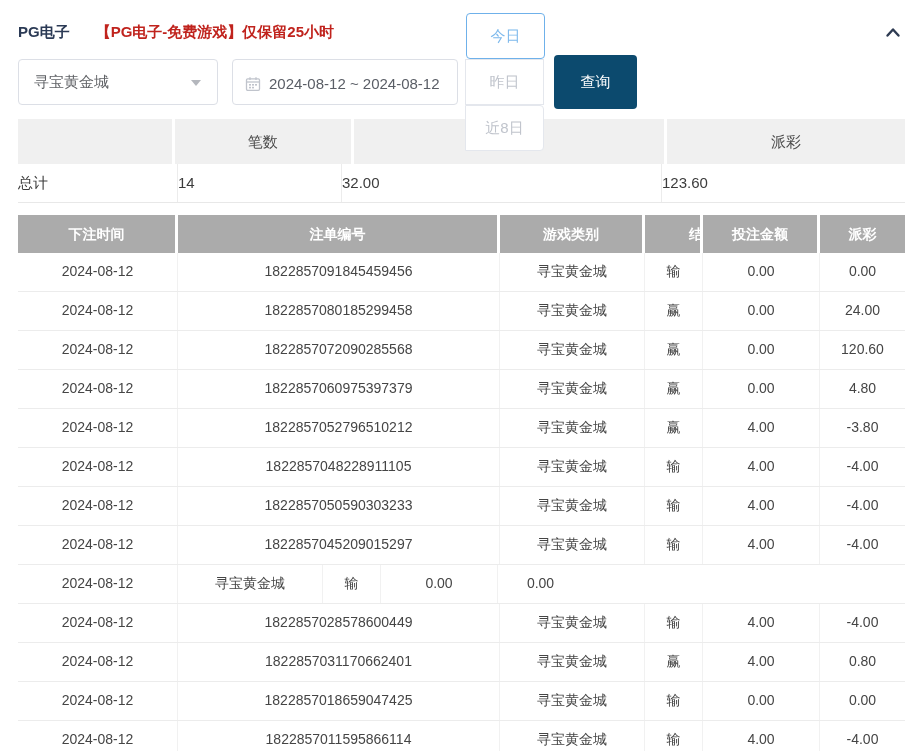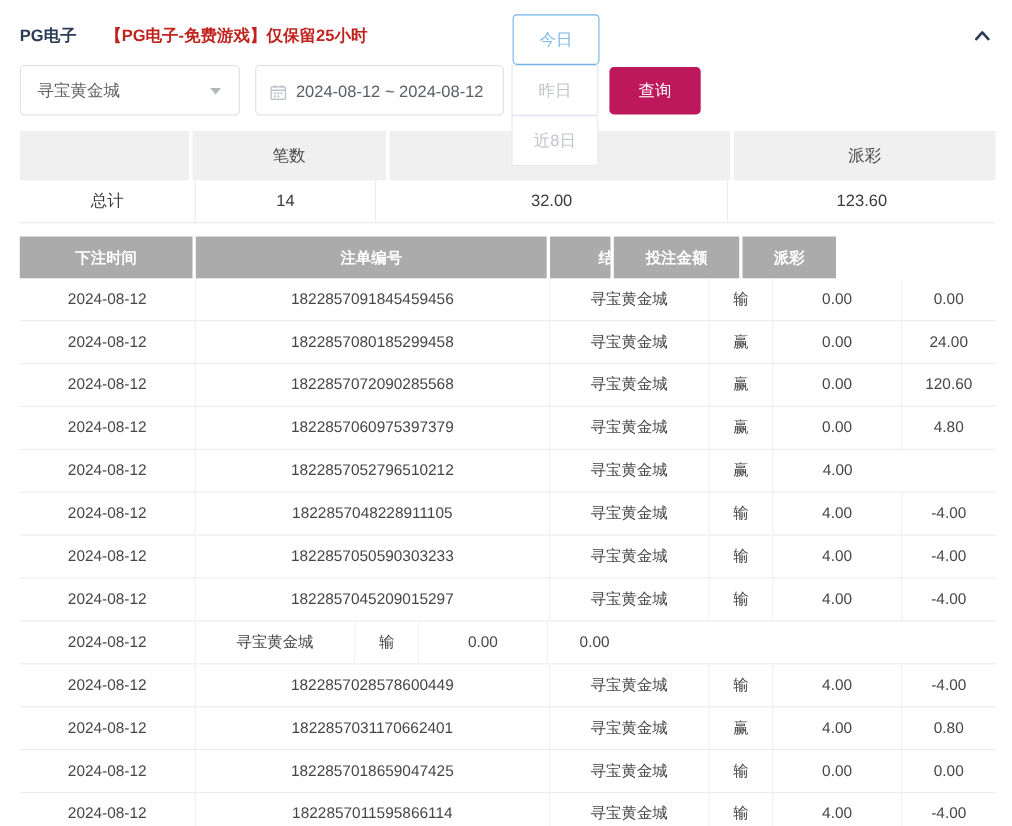--- a/index.html
+++ b/index.html
@@ -17,29 +17,29 @@
   .filter-row { margin-top:13px; display:flex; align-items:center; height:46px; }
   .select-box { width:200px; height:46px; border:1px solid #dcdfe6; border-radius:4px; display:flex; align-items:center; padding:0 15px; font-size:15px; color:#606266; background:#fff; position:relative; cursor:pointer; }
   .select-caret { position:absolute; right:16px; top:20px; width:0; height:0; border-left:5px solid transparent; border-right:5px solid transparent; border-top:6px solid #b4b7bd; }
   .date-box { margin-left:14px; width:226px; height:46px; border:1px solid #dcdfe6; border-radius:4px; display:flex; align-items:flex-end; padding:12px 12px; font-size:15px; color:#5a5e66; background:#fff; cursor:pointer; }
   .date-box svg { margin-right:8px; flex:none; }
   .seg-group { margin-left:8px; display:flex;flex-direction:column; }
   .seg-btn { height:46px; width:79px; background:#fff; border:1px solid #e4e7ed; font-size:15px; color:#c0c4cc; cursor:pointer; margin-left:-1px; position:relative; font-family:inherit; }
   .seg-btn:first-child { margin-left:0; border-radius:4px 0 0 4px; }
   .seg-btn:last-child { border-radius:0 4px 4px 0; }
   .seg-btn.active { border:1px solid #6fb1ea; color:#7db9ec; z-index:2; border-radius:4px; }
-  .search-btn { margin-left:9px; width:83px; height:43px; border:none; border-radius:4px; background:#be185d; color:#fff; font-size:15px; cursor:pointer; font-family:inherit; }
+  .search-btn { margin-left:9px; width:83px; height:54px; border:none; border-radius:4px; background:#0c4a6e; color:#fff; font-size:15px; cursor:pointer; font-family:inherit; }
 
   
   .summary { margin-top:14px; width:887px; }
   .summary-head { display:flex; gap:3px; }
   .summary-head .cell { background:#f0f0f0; height:45px; line-height:45px; text-align:center; font-size:15px; color:#4a4a4a; }
   .s-h0 { width:157px; } .s-h1 { width:180px; } .s-h2 { width:317px; } .s-h3 { width:243px; }
   .summary-body { display:flex; border-bottom:1px solid #e8e8e8; }
-  .summary-body .cell { height:38px; line-height:37px; text-align:center; font-size:15px; color:#3c3c3c; border-right:1px solid #ececec; }
+  .summary-body .cell { height:38px; line-height:37px; font-size:15px; color:#3c3c3c; border-right:1px solid #ececec; }
   .summary-body .cell:last-child { border-right:none; }
   .s-b0 { width:160px; } .s-b1 { width:164px; } .s-b2 { width:320px; } .s-b3 { width:243px; }
 
   
   .records { margin-top:12px; width:887px; }
   .rec-head { display:flex; gap:3px; }
   .rec-head .cell { background:#ababab; color:#fff; font-size:14px; font-weight:bold; height:38px; line-height:38px; text-align:center; }
   .r-h0 { width:157px; } .r-h1 { width:319px; } .r-h2 { width:142px; } .r-h3 { width:55px;padding-left:44px; } .r-h4 { width:114px; } .r-h5 { width:85px; }
   .rec-row { display:flex; border-bottom:1px solid #ececec; }
   .rec-row .cell { height:38px; line-height:37px; text-align:center; font-size:14px; color:#454545; border-right:1px solid #f1f1f1; overflow:hidden; }
@@ -105,20 +105,21 @@
       <div class="cell s-b1">14</div>
       <div class="cell s-b2">32.00</div>
       <div class="cell s-b3">123.60</div>
     </div>
   </div>
 
   <div class="records">
     <div class="rec-head">
       <div class="cell r-h0">下注时间</div>
       <div class="cell r-h1">注单编号</div>
+      <div class="cell r-h2">游戏类别</div>
       <div class="cell r-h3">结果</div>
       <div class="cell r-h4">投注金额</div>
       <div class="cell r-h5">派彩</div>
     </div>
     <div id="rec-body">
   <div class="rec-row">
     <div class="cell r-b0">2024-08-12</div>
     <div class="cell r-b1">1822857091845459456</div>
     <div class="cell r-b2">寻宝黄金城</div>
     <div class="cell r-b3">输</div>
@@ -152,20 +153,21 @@
     <div class="cell r-b4">0.00</div>
     <div class="cell r-b5">4.80</div>
   </div>
 
   <div class="rec-row">
     <div class="cell r-b0">2024-08-12</div>
     <div class="cell r-b1">1822857052796510212</div>
     <div class="cell r-b2">寻宝黄金城</div>
     <div class="cell r-b3">赢</div>
     <div class="cell r-b4">4.00</div>
+    <div class="cell r-b5 neg">-3.80</div>
   </div>
 
   <div class="rec-row">
     <div class="cell r-b0">2024-08-12</div>
     <div class="cell r-b1">1822857048228911105</div>
     <div class="cell r-b2">寻宝黄金城</div>
     <div class="cell r-b3">输</div>
     <div class="cell r-b4">4.00</div>
     <div class="cell r-b5 neg">-4.00</div>
   </div>

